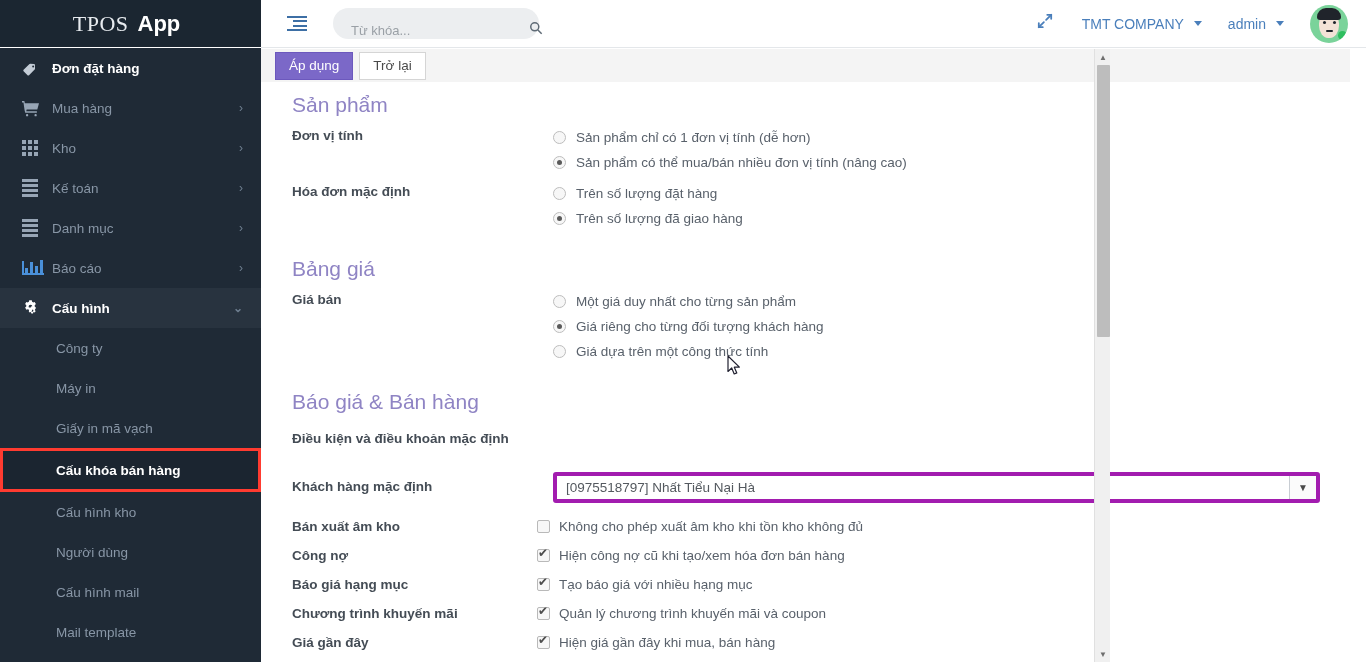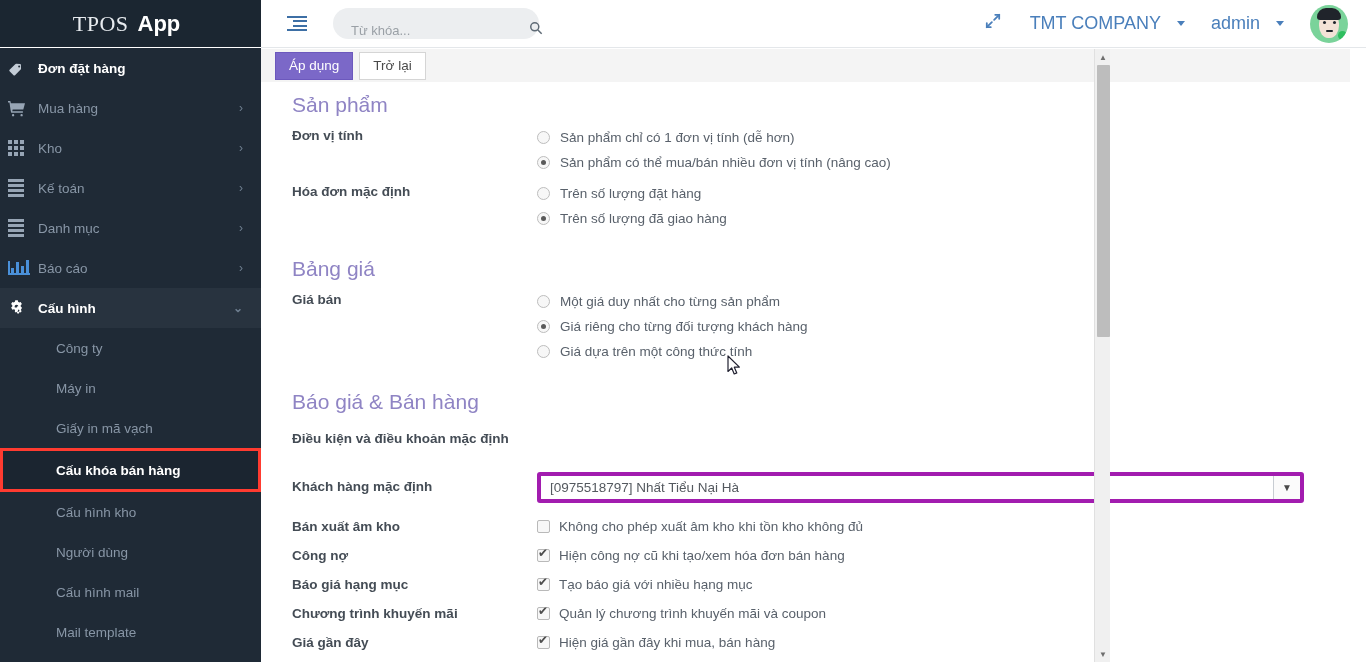--- a/index.html
+++ b/index.html
@@ -31,21 +31,21 @@
   }
   #brand .b2 {
     font-family: "Liberation Sans", sans-serif;
     font-size: 22px; font-weight: bold; color: #ffffff;
     margin-left: 9px;
   }
   .nav-item {
     position: relative;
     display: flex; align-items: center;
     height: 40px;
-    padding-left: 8px;
+    padding-left: 22px;
     color: #8896a6;
     font-size: 13.5px;
     cursor: pointer;
   }
   .nav-item .ico {
     width: 30px; flex: 0 0 30px;
     display: flex; align-items: center;
     color: #97a5b5;
   }
   .nav-item .lbl { flex: 1 1 auto; }
@@ -107,22 +107,22 @@
     display: flex; align-items: flex-end;
     padding: 0 12px 0 16px;
   }
   #searchbox input {
     flex: 1 1 auto; border: 0; background: transparent; outline: none;
     font-size: 13px; color: #555; font-family: "Liberation Sans", sans-serif;
   }
   #searchbox input::placeholder { color: #9aa0a6; }
   .hdr-right { margin-left: auto; display: flex; align-items: center; padding-right: 12px; }
   .hdr-link {
-    color: #4a7fbb; font-size: 18px; margin-right: 26px; cursor: pointer;
-    display: flex; align-items: center; gap: 16px;
+    color: #4a7fbb; font-size: 14px; margin-right: 26px; cursor: pointer;
+    display: flex; align-items: center; gap: 10px;
   }
   .hdr-link .tri {
     width: 0; height: 0; border-left: 4px solid transparent;
     border-right: 4px solid transparent; border-top: 5px solid #4a7fbb;
   }
   #expand-icon {
     color: #4a7fbb; font-size: 17px; margin-right: 28px; cursor: pointer;
     transform: rotate(0deg);
   }
   #avatar {
@@ -167,21 +167,21 @@
     position: absolute; left: 261px; top: 82px;
     width: 1089px; height: 580px;
     background: #ffffff;
     overflow: hidden;
     padding: 0 0 0 16px;
   }
   .sec-title {
     color: #8f84c4; font-size: 21px; font-weight: normal;
     margin: 11px 0 8px 15px;
   }
-  .row { display: flex; align-items: flex-start; margin-left: 15px; }
+  .row { display: flex; align-items: flex-start; margin-left: 15px; gap: 16px; }
   .row .lbl {
     width: 245px; flex: 0 0 245px;
     font-size: 13.5px; font-weight: bold; color: #444c55;
     padding-top: 3px;
   }
   .opts { flex: 1 1 auto; }
   .opt {
     display: flex; align-items: center; height: 25px;
     font-size: 13.5px; color: #59616b; cursor: pointer;
   }

